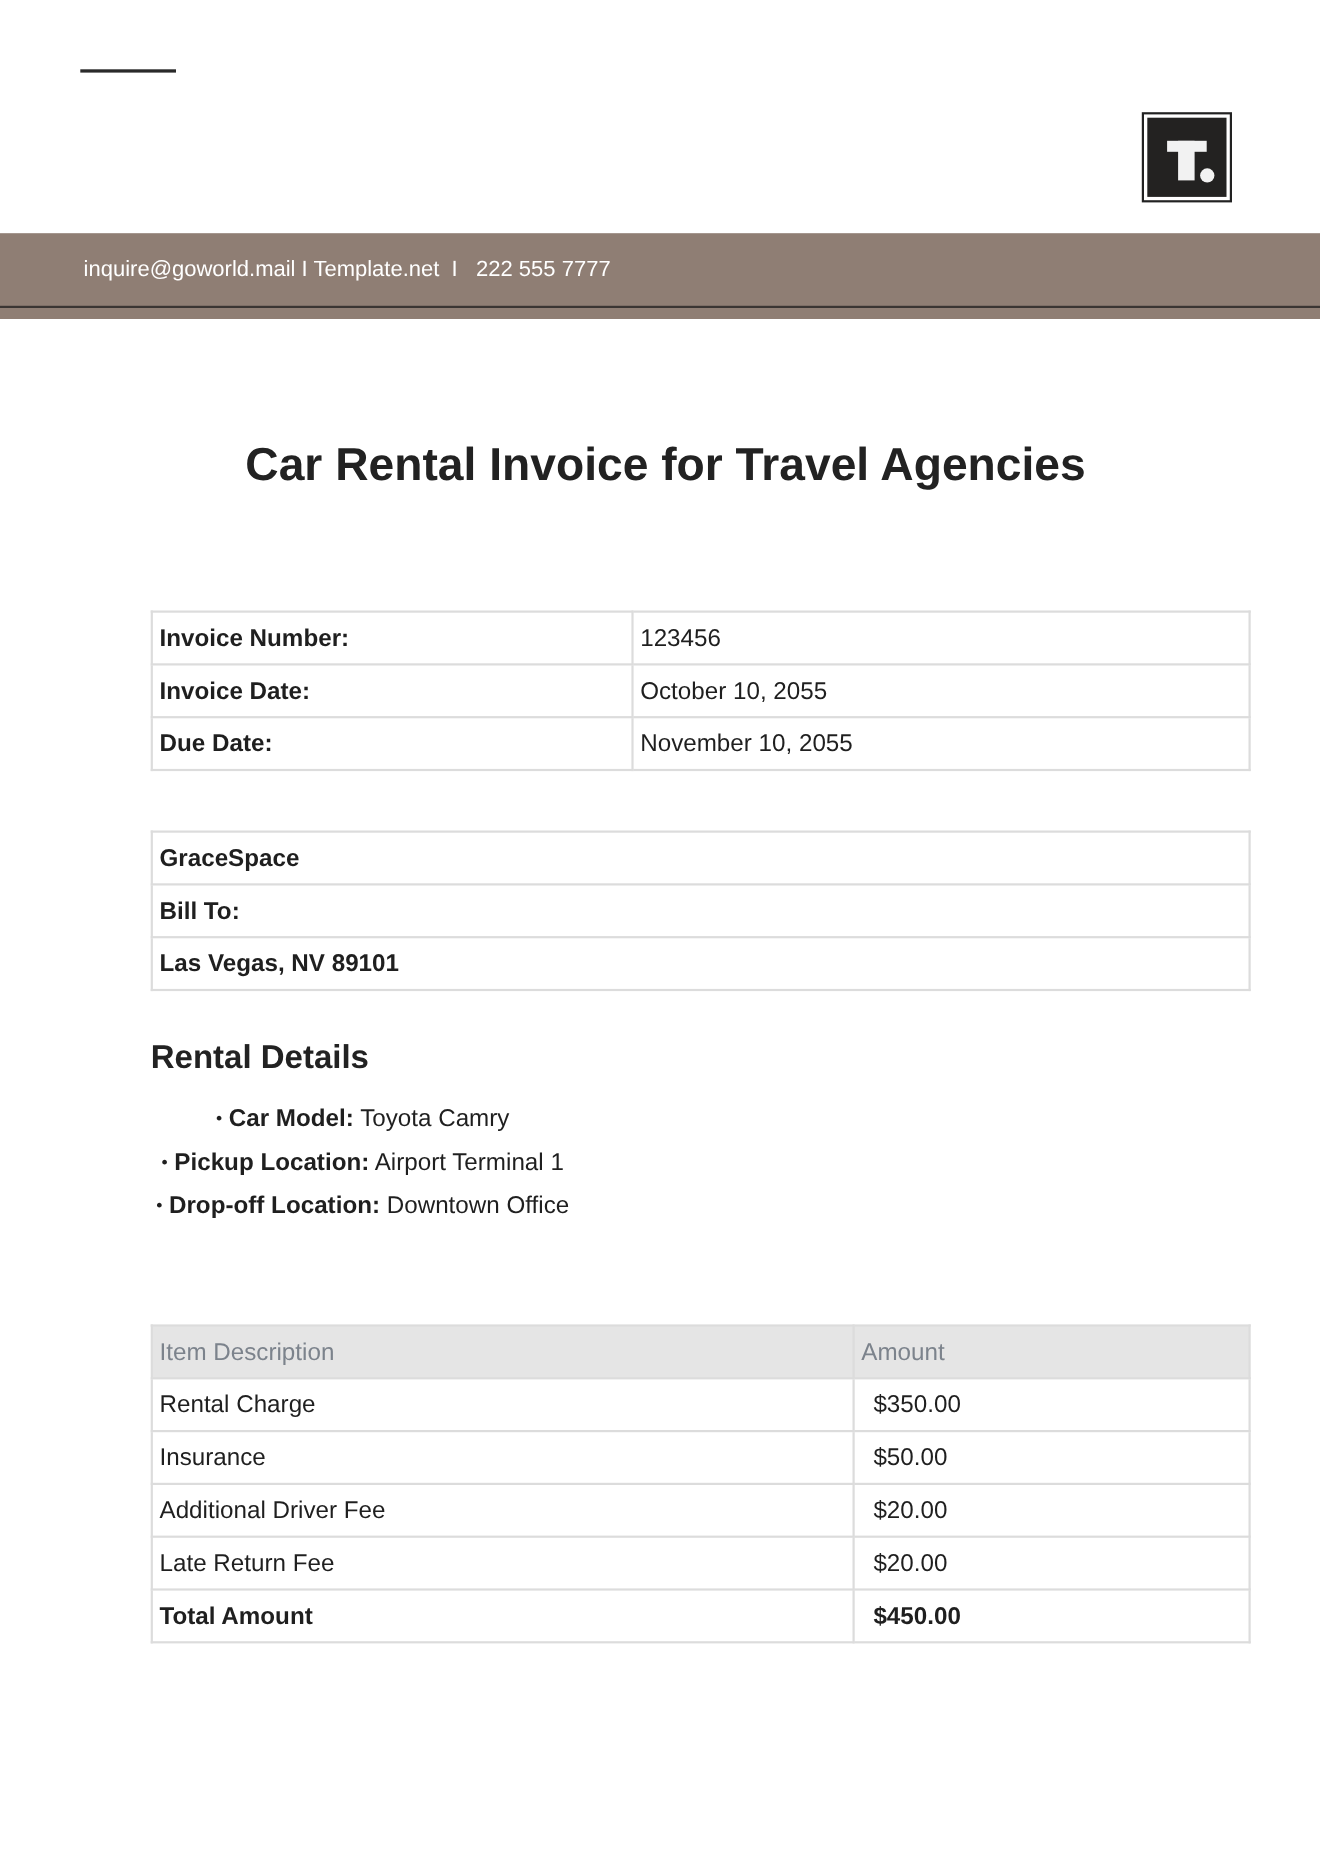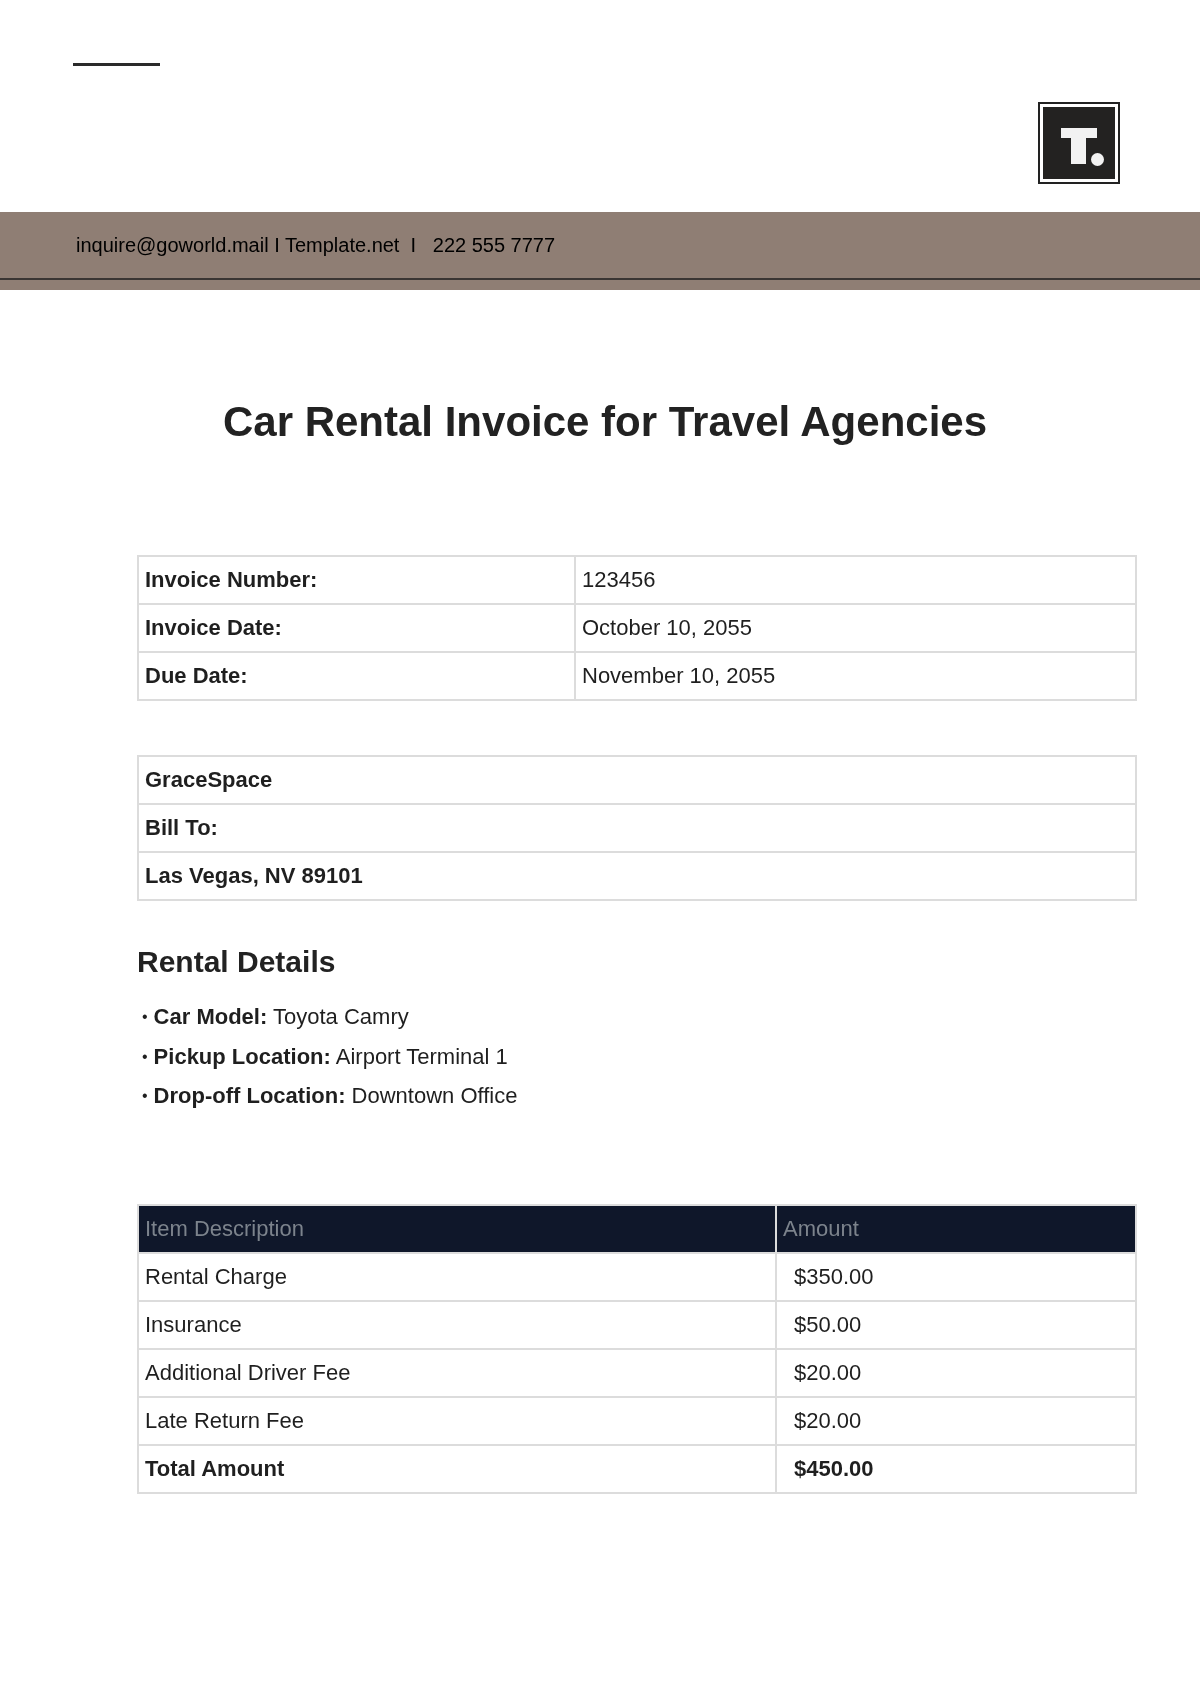--- a/index.html
+++ b/index.html
@@ -5,34 +5,34 @@
   html, body { margin:0; padding:0; background:#ffffff; }
   body { width:1200px; height:1696px; position:relative; overflow:hidden; font-family:"Liberation Sans", sans-serif; color:#1f1f1f; }
   .top-line { position:absolute; left:73px; top:63px; width:87px; height:3px; background:#2a2a2a; }
   .logo { position:absolute; left:1038px; top:102px; width:82px; height:82px; border:2px solid #222; box-sizing:border-box; padding:3px; background:#fff; }
   .logo-inner { width:100%; height:100%; background:#232221; position:relative; }
   .logo-t-bar { position:absolute; left:18px; top:21px; width:36px; height:10px; background:#f2f2f2; }
   .logo-t-stem { position:absolute; left:28px; top:21px; width:15px; height:36px; background:#f2f2f2; }
   .logo-dot { position:absolute; left:48px; top:46px; width:13px; height:13px; border-radius:50%; background:#f2f2f2; }
   .band { position:absolute; left:0; top:212px; width:1200px; height:78px; background:#8f7e74; }
   .band-line { position:absolute; left:0; top:66px; width:1200px; height:2px; background:#3a3533; }
-  .contact { position:absolute; left:76px; top:22px; font-size:20px; color:#000000; white-space:pre; }
+  .contact { position:absolute; left:76px; top:22px; font-size:20px; color:#ffffff; white-space:pre; }
   .title { position:absolute; left:0; width:1210px; top:398px; text-align:center; font-size:42px; font-weight:bold; color:#222; }
   table.grid { position:absolute; left:137px; width:1000px; border-collapse:collapse; }
   table.grid td, table.grid th { border:2px solid #dcdcdc; height:46px; padding:0 6px; font-size:22px; text-align:left; vertical-align:middle; }
   table.grid td.b { font-weight:bold; }
   .t1 { top:555px; }
   .t1 td.k { width:423px; }
   .t2 { top:755px; }
   .section { position:absolute; left:137px; top:945px; font-size:30px; font-weight:bold; color:#222; }
   .bullets { position:absolute; left:142px; top:1000px; margin:0; padding:0; list-style:none; }
-  .bullets li { font-size:22px; height:39.5px; line-height:34px; white-space:nowrap; }
+  .bullets li { font-size:22px; height:39.5px; line-height:34px; white-space:nowrap;text-align:center; }
   .bullets .dot { font-size:16px; margin-right:6px; position:relative; top:-2px; }
   .t3 { top:1204px; }
-  .t3 th { background:#0f172a; color:#7c838c; font-weight:normal; text-align:center; }
+  .t3 th { background:#e5e5e5; color:#7c838c; font-weight:normal; text-align:center; }
   .t3 td.desc { width:624px; }
   .t3 td.amt { padding-left:17px; }
   .t3 tr.total td { font-weight:bold; }
 </style>
 </head>
 <body>
 
 <div class="top-line"></div>
 
 <div class="logo">

